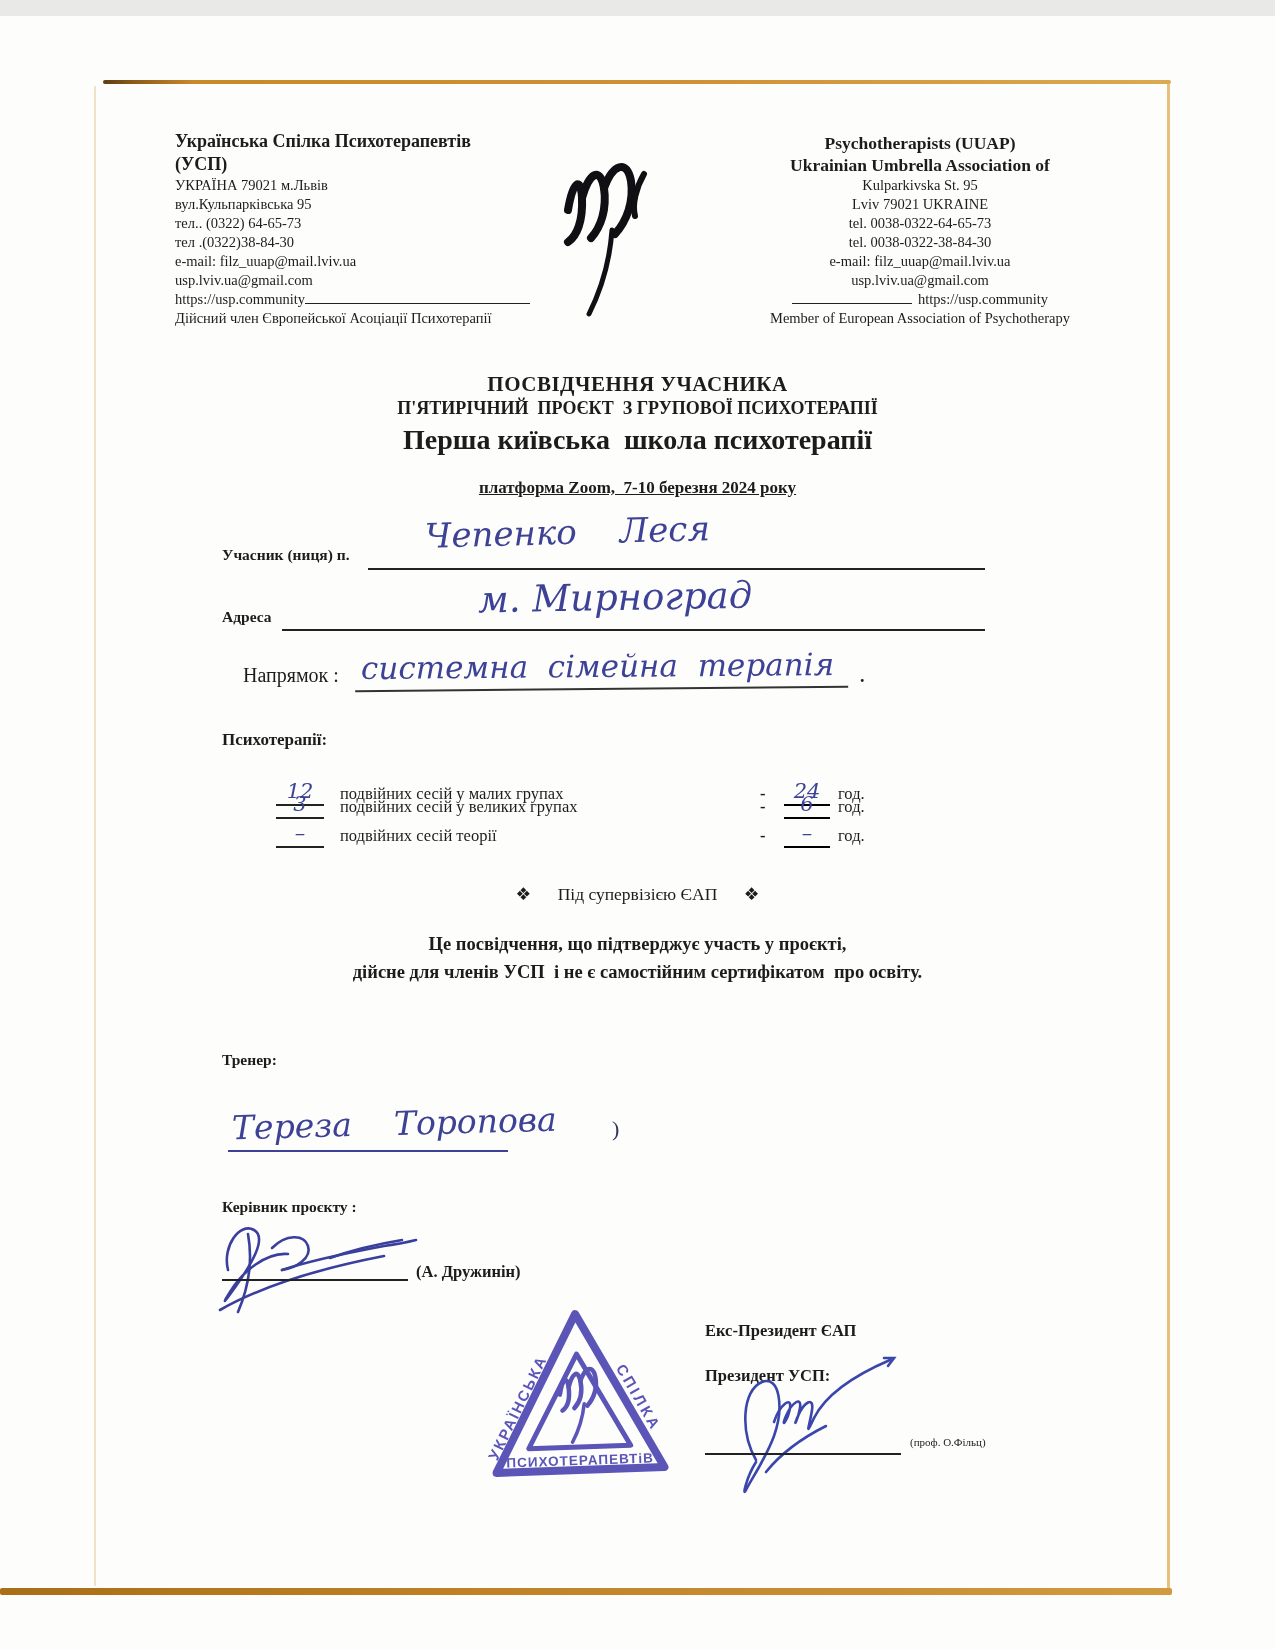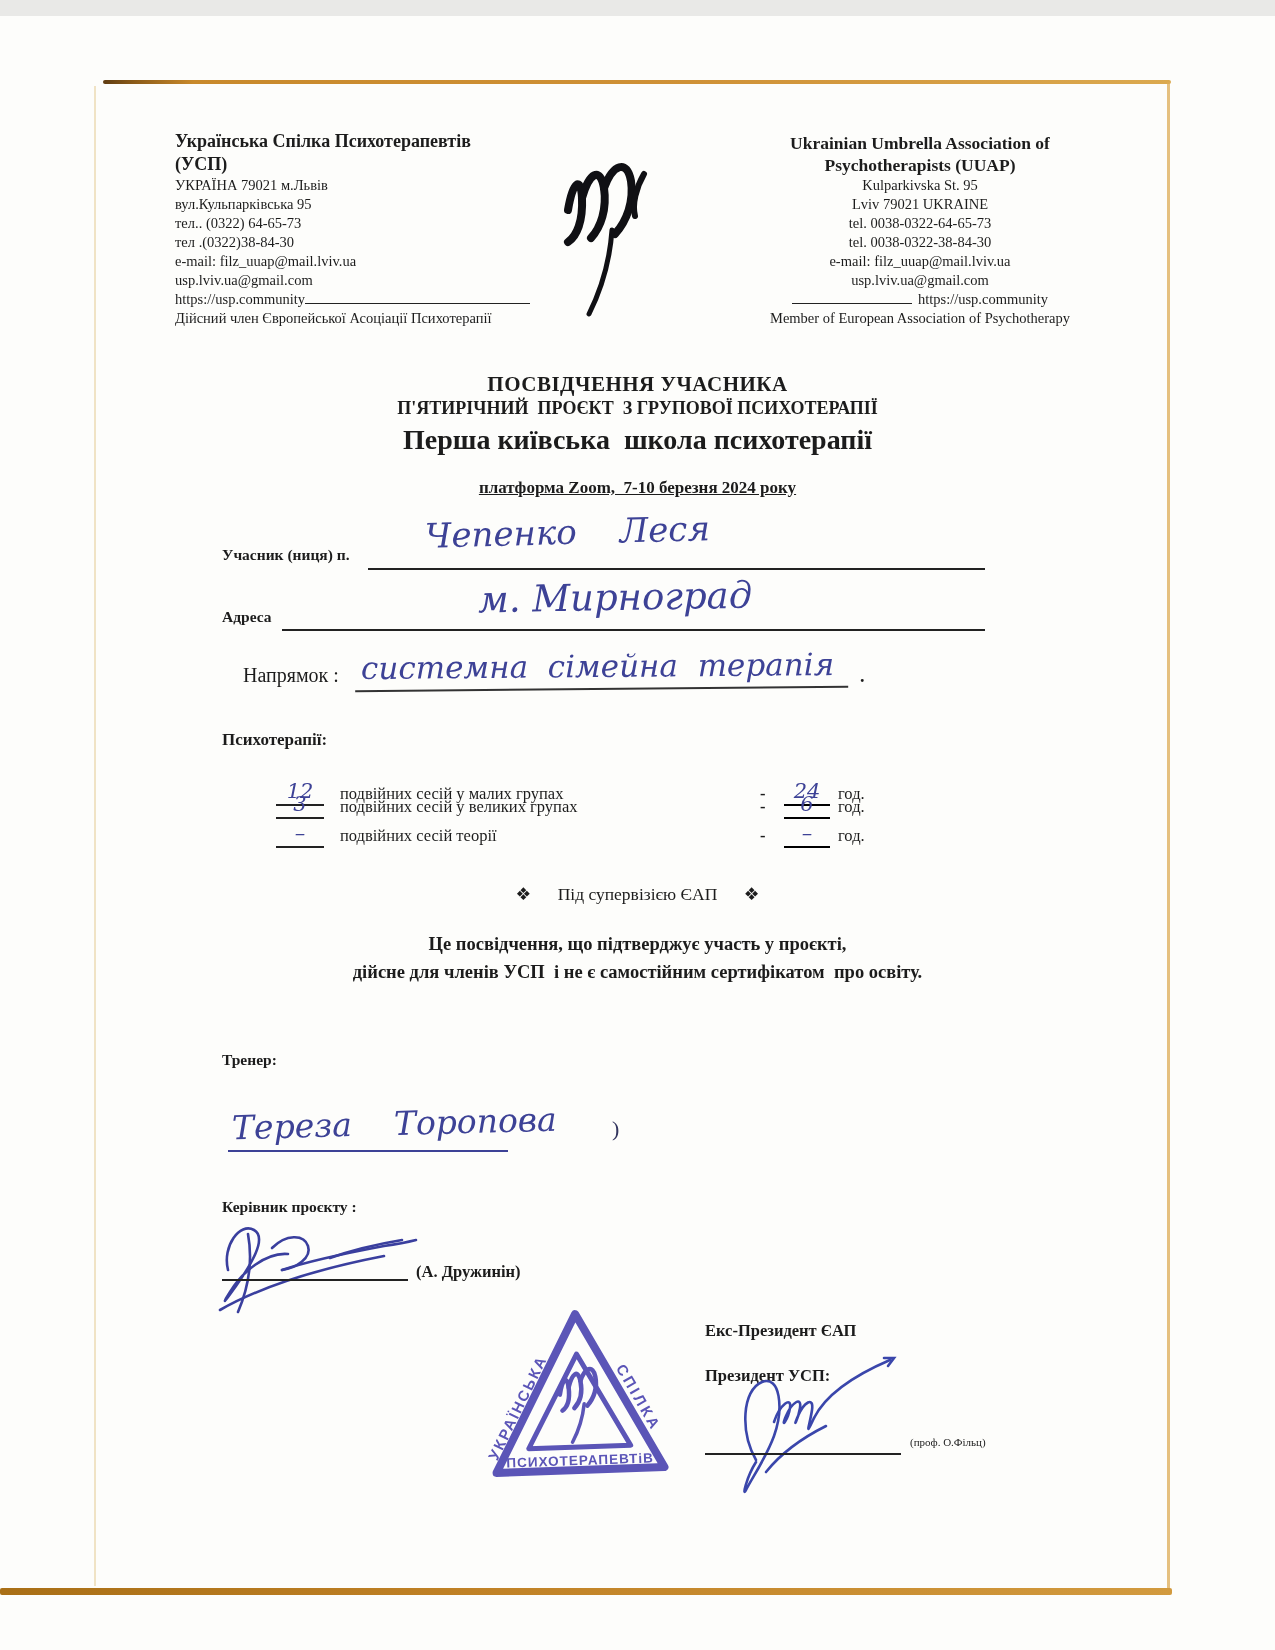--- a/index.html
+++ b/index.html
@@ -79,22 +79,22 @@
     <g fill="none" stroke="#101014" stroke-linecap="round">
       <path d="M28,62 C33,33 41,28 42,50 C43,73 37,88 28,94" stroke-width="8"></path>
       <path d="M42,50 C49,25 60,18 64,40 C67,61 61,79 51,90" stroke-width="8"></path>
       <path d="M64,40 C73,16 87,11 91,33 C94,53 87,73 75,86" stroke-width="8"></path>
       <path d="M104,26 C96,40 92,56 95,68" stroke-width="6"></path>
       <path d="M72,82 C70,110 63,138 49,166" stroke-width="5"></path>
     </g>
   </svg>
 
   <div class="abs hdr-right">
+    <div class="b t">Psychotherapists (UUAP)</div>
     <div class="b t">Ukrainian Umbrella Association of</div>
-    <div class="b t">Psychotherapists (UUAP)</div>
     <div>Kulparkivska St. 95</div>
     <div>Lviv 79021 UKRAINE</div>
     <div>tel. 0038-0322-64-65-73</div>
     <div>tel. 0038-0322-38-84-30</div>
     <div>e-mail: filz_uuap@mail.lviv.ua</div>
     <div>usp.lviv.ua@gmail.com</div>
     <div>
       <span class="uline-seg" style="width:120px;margin-right:6px"></span><span>https://usp.community</span>
     </div>
     <div>Member of European Association of Psychotherapy</div>

